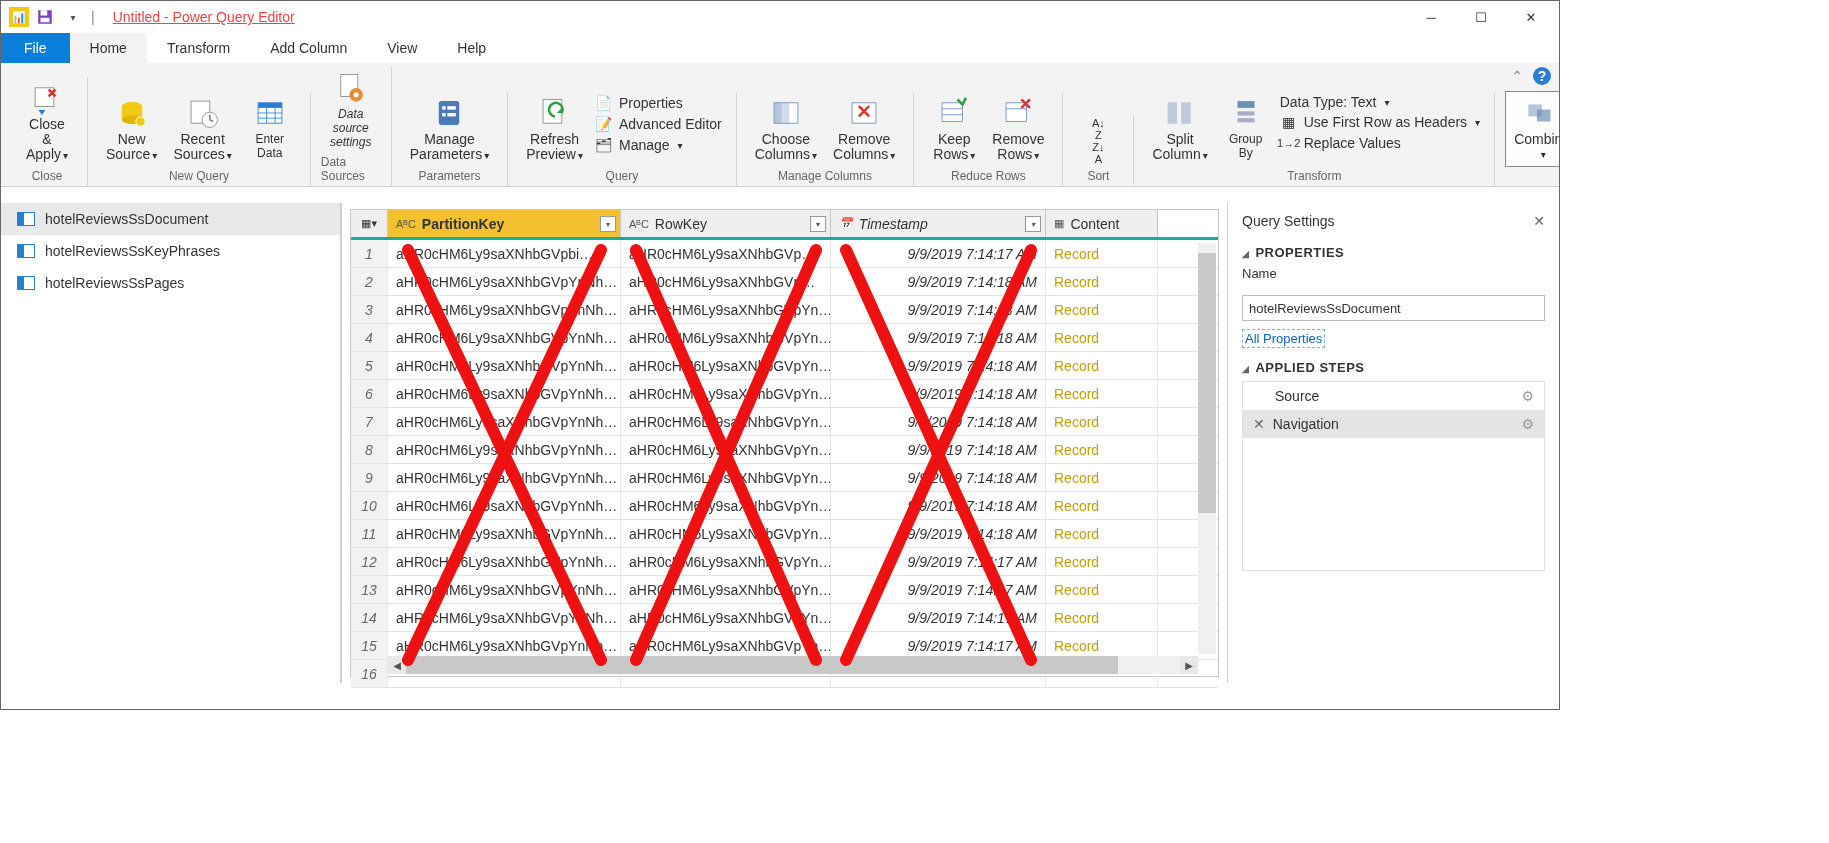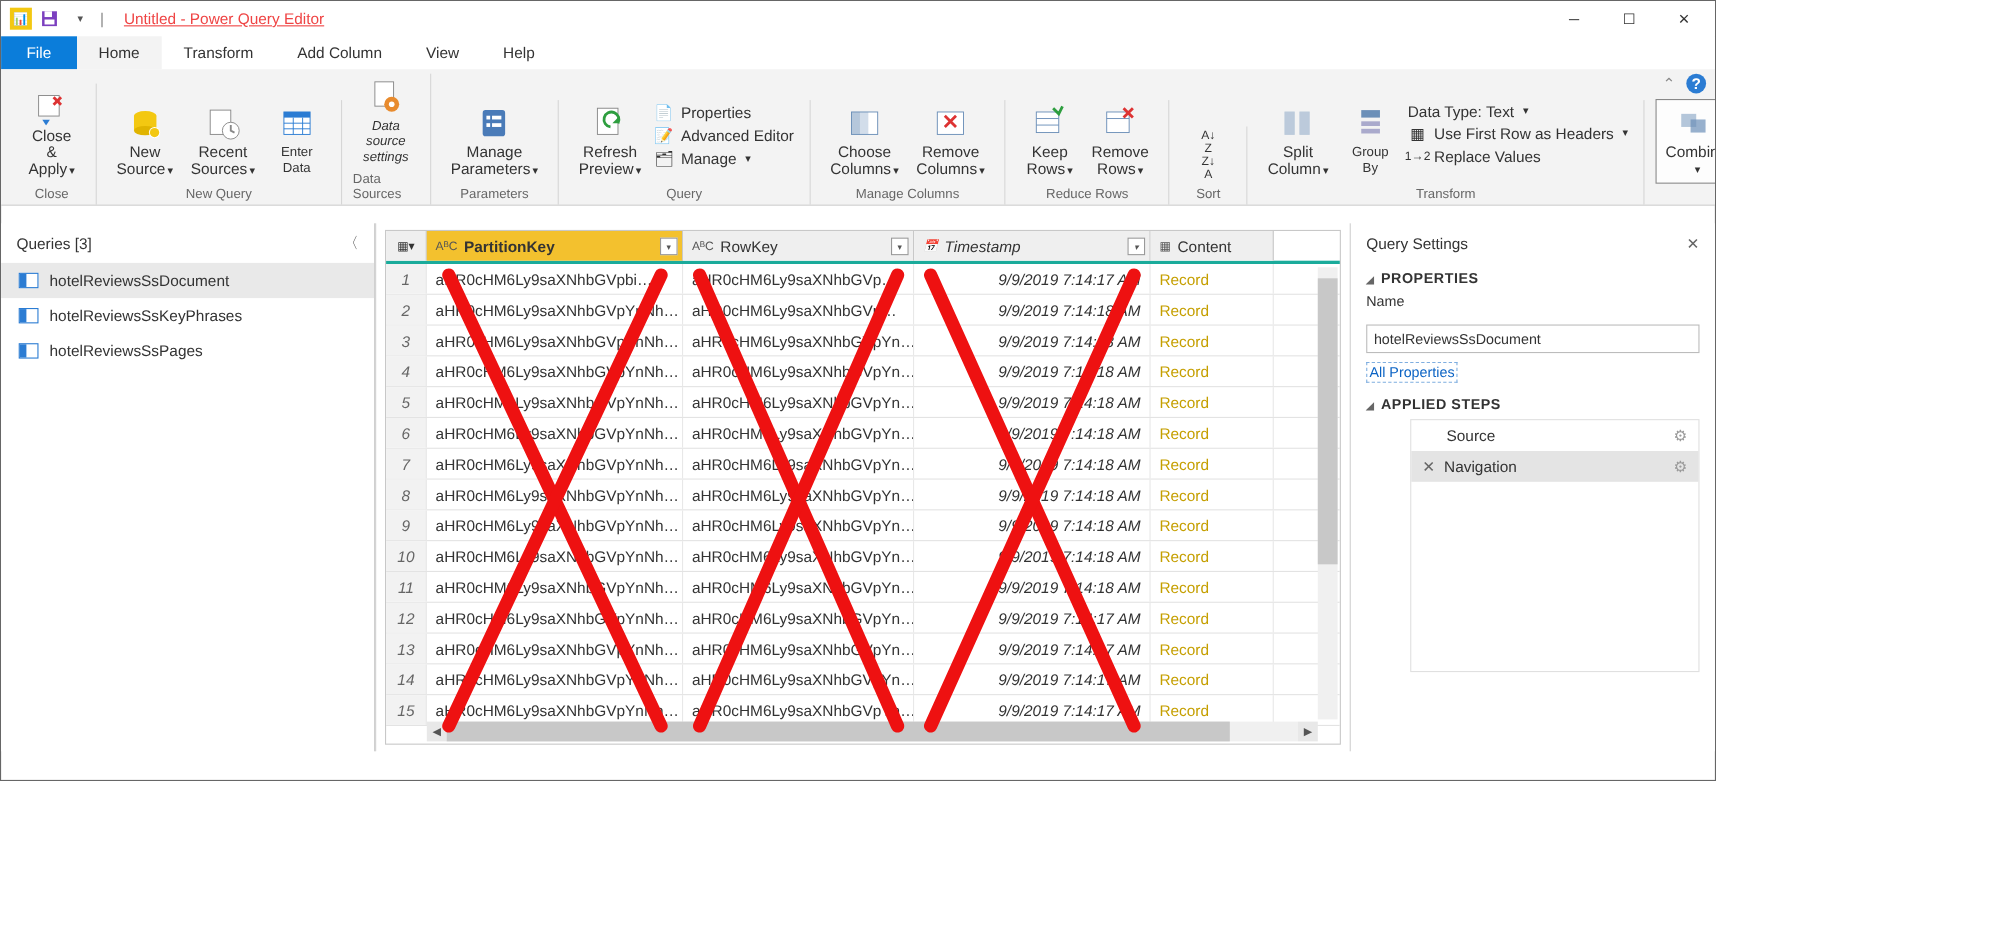--- a/index.html
+++ b/index.html
@@ -374,24 +374,20 @@
           <div class="cap"><span>Combine</span><br><span class="caret">▾</span></div>
         </div>
       </div>
       <div class="lbl">&nbsp;</div>
     </div>
   </div>
 
   <div class="body">
 
     <div class="queries">
-      <div class="queries-head">
-        <span>Queries [3]</span>
-        <span style="color:#666;cursor:pointer;">〈</span>
-      </div>
       <div id="queries-list">
           <div class="q-item sel">
             <span class="ic"></span>
             <span>hotelReviewsSsDocument</span>
           </div>
           <div class="q-item">
             <span class="ic"></span>
             <span>hotelReviewsSsKeyPhrases</span>
           </div>
           <div class="q-item">
@@ -526,20 +522,27 @@
               <div class="gc col-ts">9/9/2019 7:14:17 AM</div>
               <div class="gc col-ct">Record</div>
             </div>
             <div class="grow">
               <div class="gc col-idx">15</div>
               <div class="gc col-pk">aHR0cHM6Ly9saXNhbGVpYnNh…</div>
               <div class="gc col-rk">aHR0cHM6Ly9saXNhbGVpYn…</div>
               <div class="gc col-ts">9/9/2019 7:14:17 AM</div>
               <div class="gc col-ct">Record</div>
             </div>
+            <div class="grow">
+              <div class="gc col-idx">16</div>
+              <div class="gc col-pk"></div>
+              <div class="gc col-rk"></div>
+              <div class="gc col-ts"></div>
+              <div class="gc col-ct"></div>
+            </div>
           </div>
         <div class="vscroll">
             <div class="vs-thumb" style="top:10px;height:260px;"></div>
           </div>
         <div class="hscroll">
           <div class="hs-btn">◀</div>
           <div class="hs-track">
               <div class="hs-thumb" style="width:92%;"></div>
             </div>
           <div class="hs-btn">▶</div>
@@ -566,21 +569,21 @@
         <span style="cursor:pointer;color:#666;">✕</span>
       </div>
       <div class="sect">
         <h4>PROPERTIES</h4>
         <div style="font-size:13px;margin-bottom:14px;">Name</div>
         <input class="name-in" value="hotelReviewsSsDocument" style="">
         <span class="link">All Properties</span>
       </div>
       <div class="sect">
         <h4>APPLIED STEPS</h4>
-        <div class="steps" id="steps-list" style="height:230px;margin-left:40px;">
+        <div class="steps" id="steps-list" style="height:190px;">
             <div class="step">
               <span class="l">
                 <span style="width:14px;"></span>
                 <span>Source</span>
               </span>
               <span class="gear">⚙</span>
             </div>
             <div class="step sel">
               <span class="l">
                 <span style="color:#666;">✕</span>

